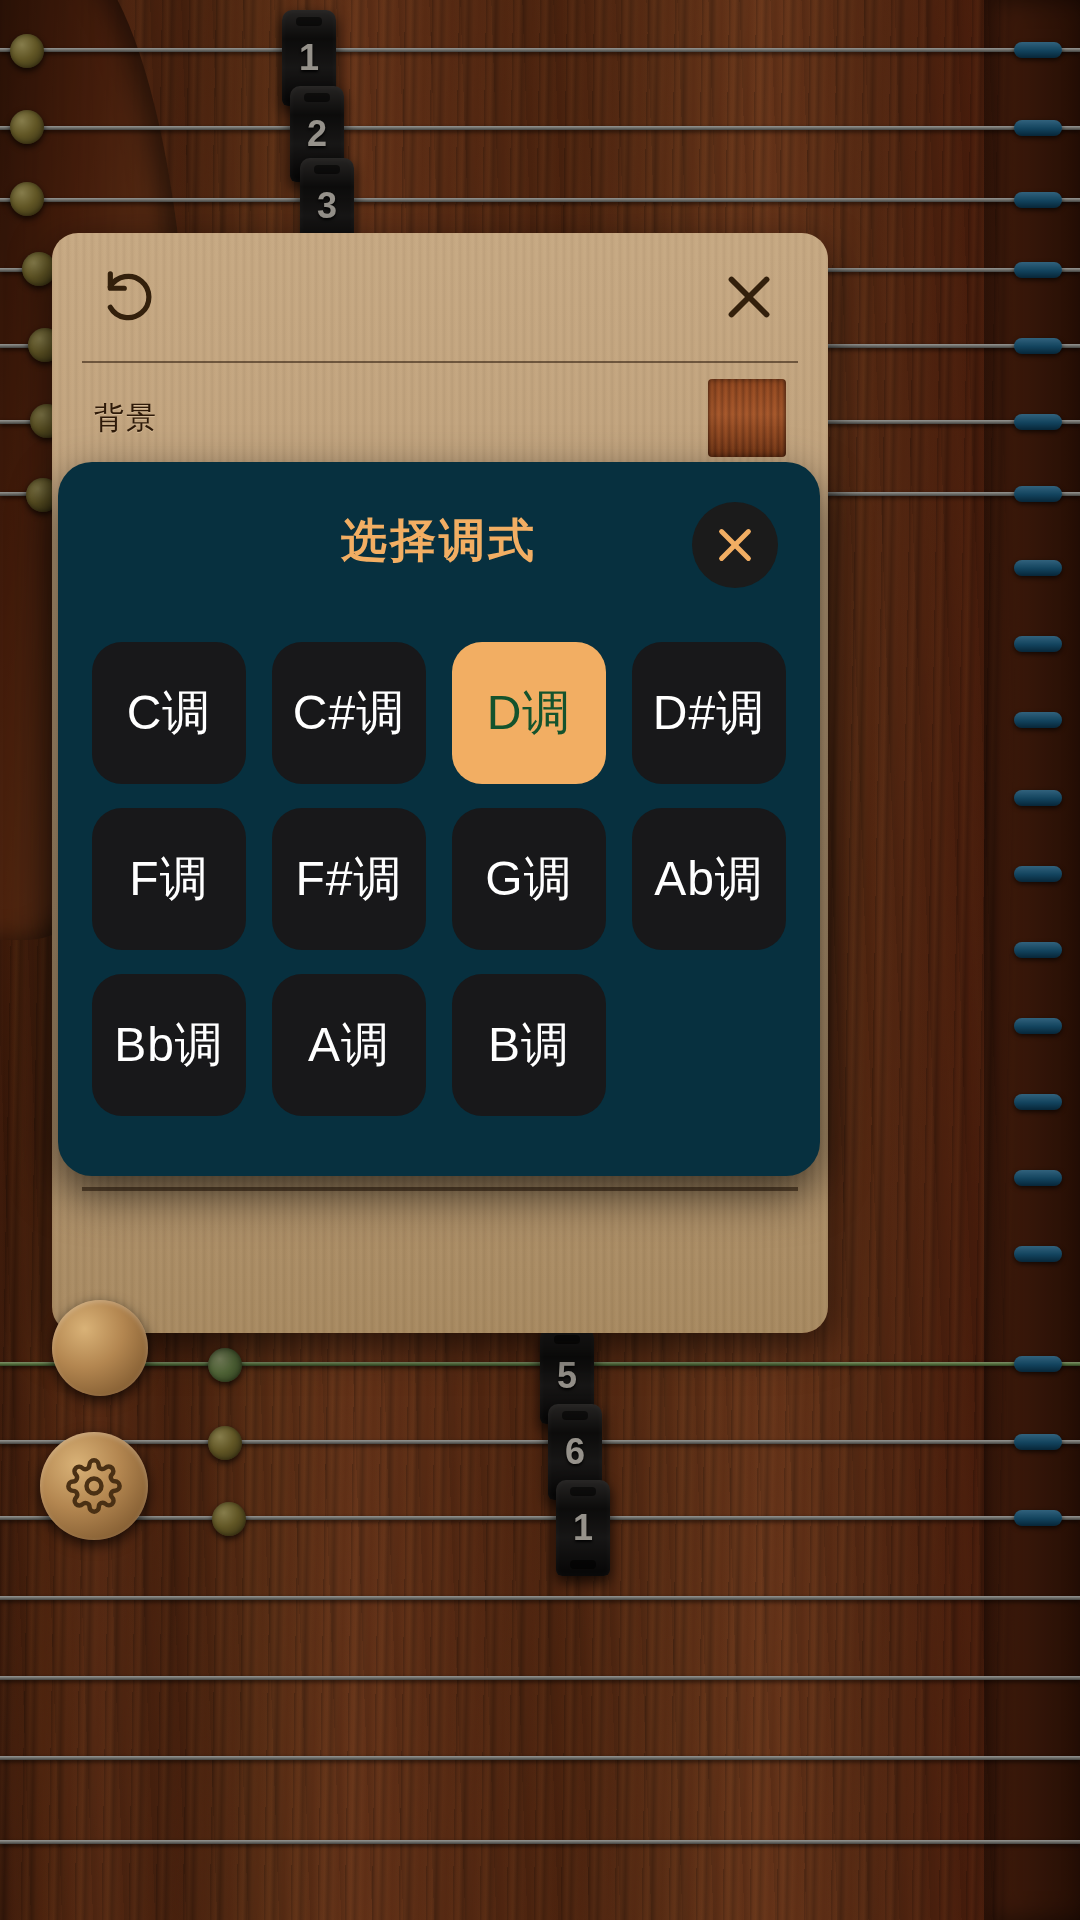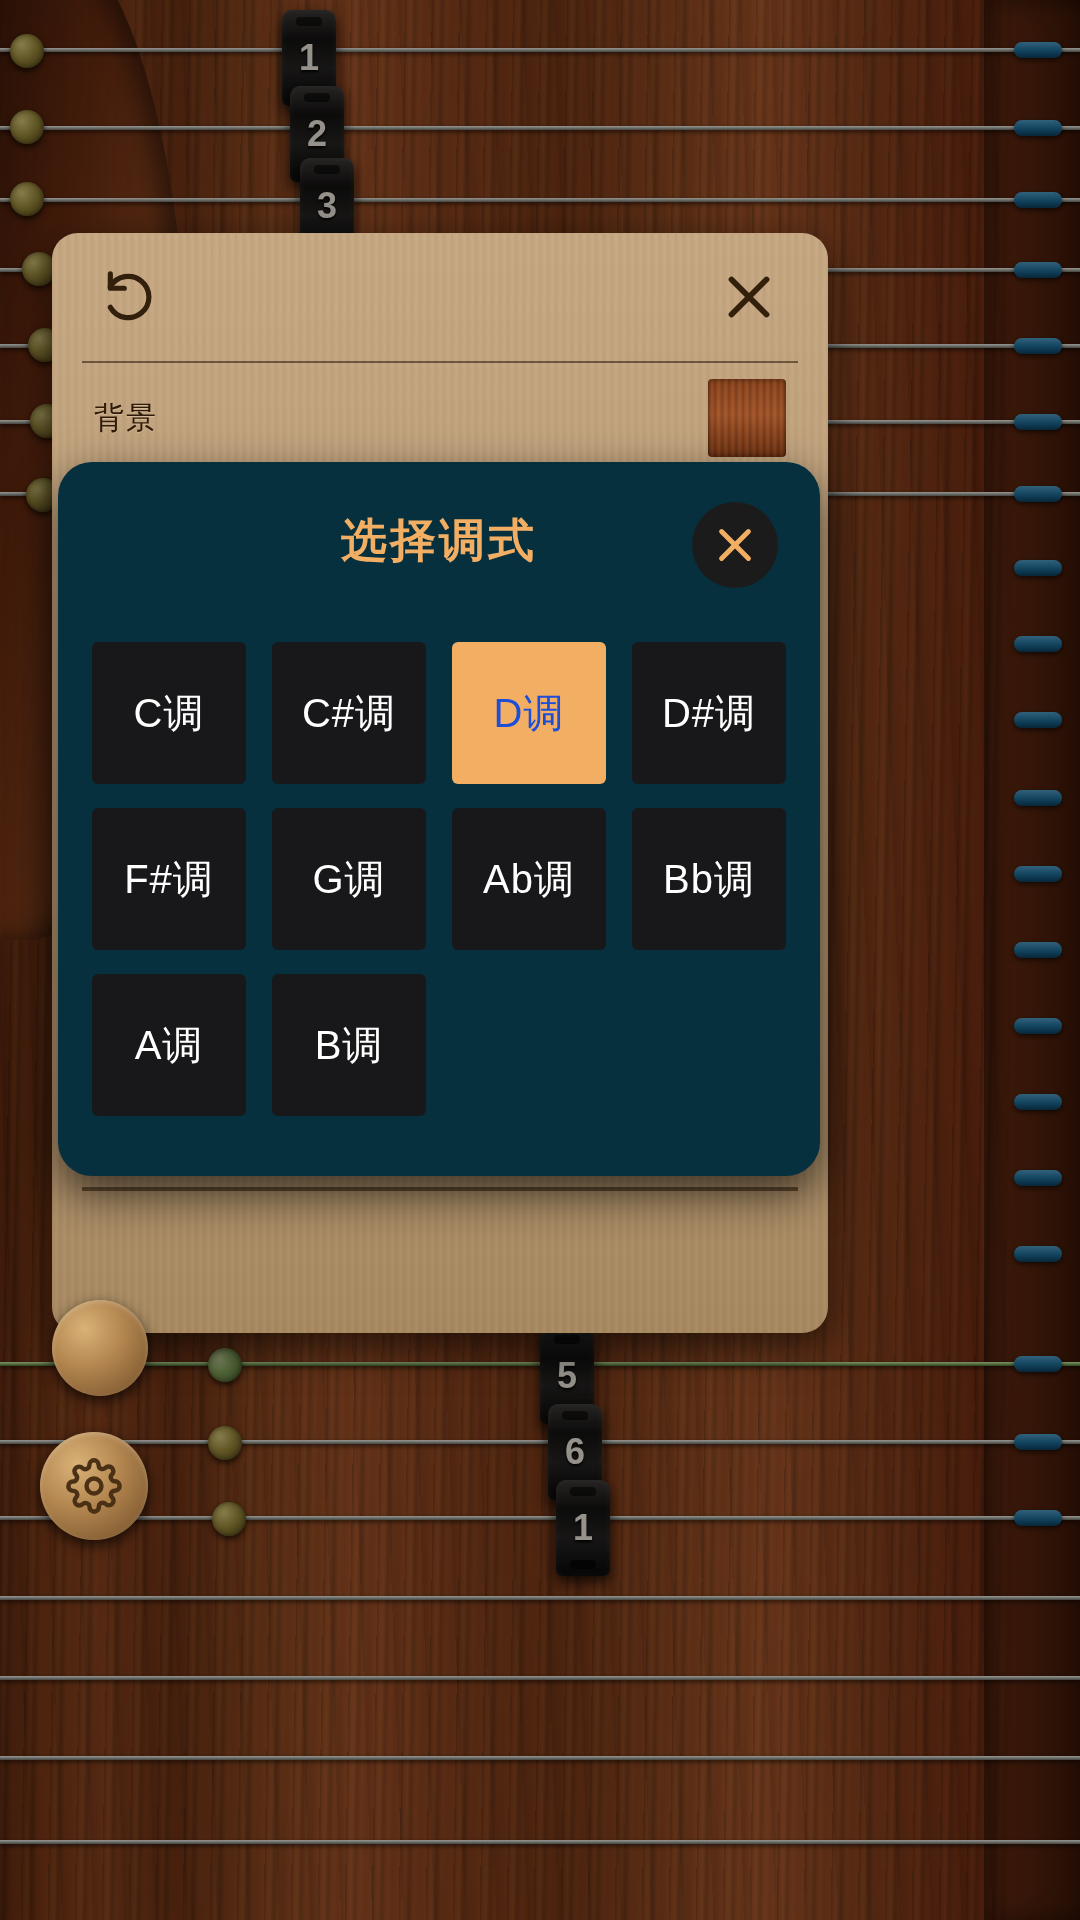--- a/index.html
+++ b/index.html
@@ -163,28 +163,28 @@
 
   .key-grid{
     display:grid;
     grid-template-columns:repeat(4,1fr);
     grid-template-rows:repeat(3,142px);
     gap:24px 26px;
     padding:0 34px;
     box-sizing:border-box;
   }
   .key-btn{
-    border-radius:6px;
+    border-radius:30px;
     background:#18181a;
     display:flex;align-items:center;justify-content:center;
-    color:#ffffff;font-size:40px;letter-spacing:1px;
+    color:#ffffff;font-size:48px;letter-spacing:1px;
     cursor:pointer;user-select:none;
   }
   .key-btn.selected{
-    background:#f2ae63;color:#1d4ed8;
+    background:#f2ae63;color:#14532d;
   }
 </style>
 </head>
 <body>
 
 <div id="guzheng">
   <div class="wood-base"></div>
   <div class="wood-grain"></div>
   <div class="board-left"></div>
   <div class="board-rail-right"></div>
@@ -291,20 +291,21 @@
         <line x1="19" y1="5" x2="5" y2="19"></line>
       </svg>
     </div>
   </div>
 
   <div class="key-grid">
     <div class="key-btn">C调</div>
     <div class="key-btn">C#调</div>
     <div class="key-btn selected">D调</div>
     <div class="key-btn">D#调</div>
+    <div class="key-btn">F调</div>
     <div class="key-btn">F#调</div>
     <div class="key-btn">G调</div>
     <div class="key-btn">Ab调</div>
     <div class="key-btn">Bb调</div>
     <div class="key-btn">A调</div>
     <div class="key-btn">B调</div>
   </div>
 </div>
 
 <div class="board-knob" style="left:52px;top:1300px;width:96px;height:96px;"></div>

